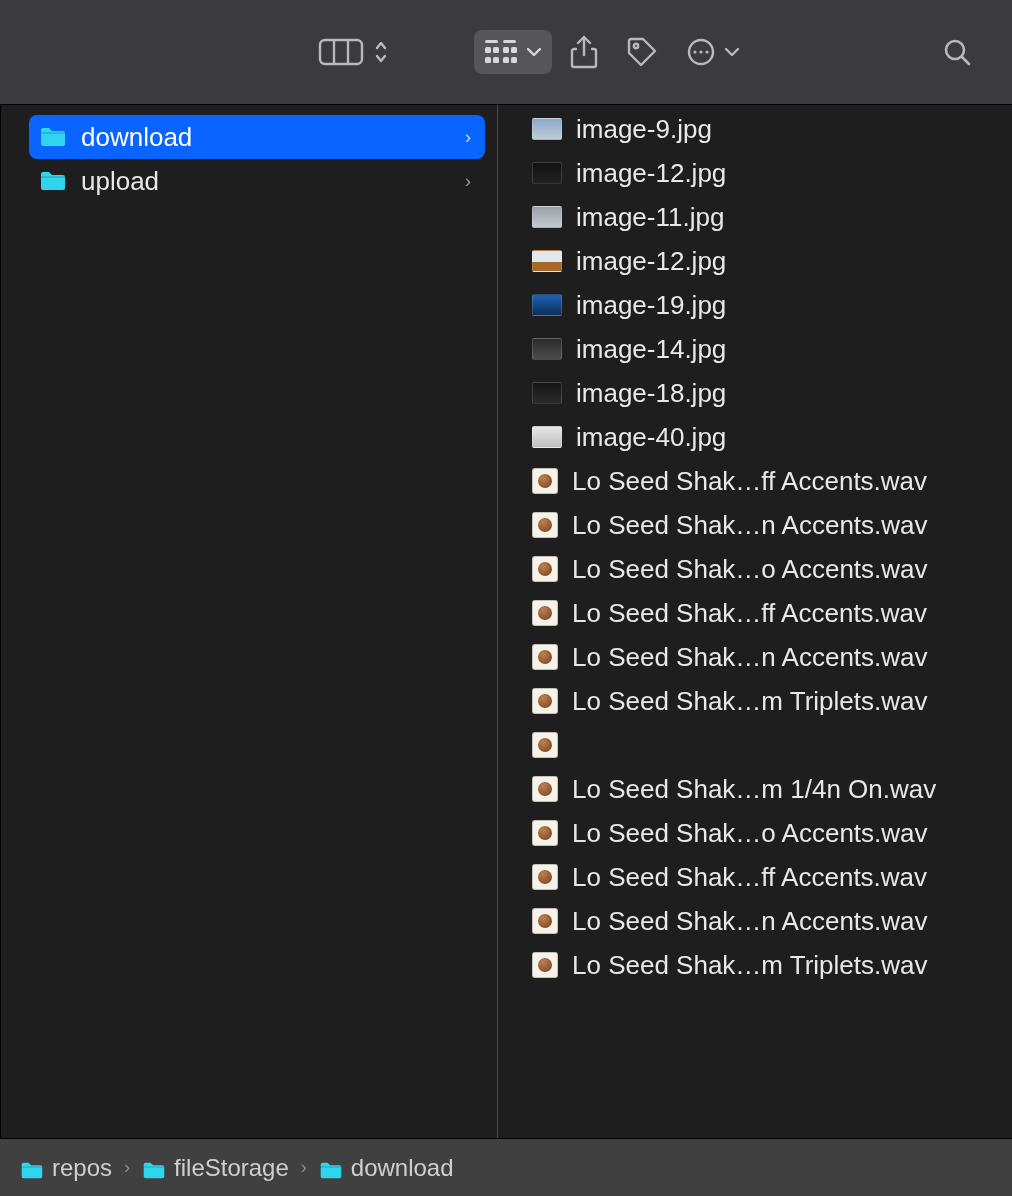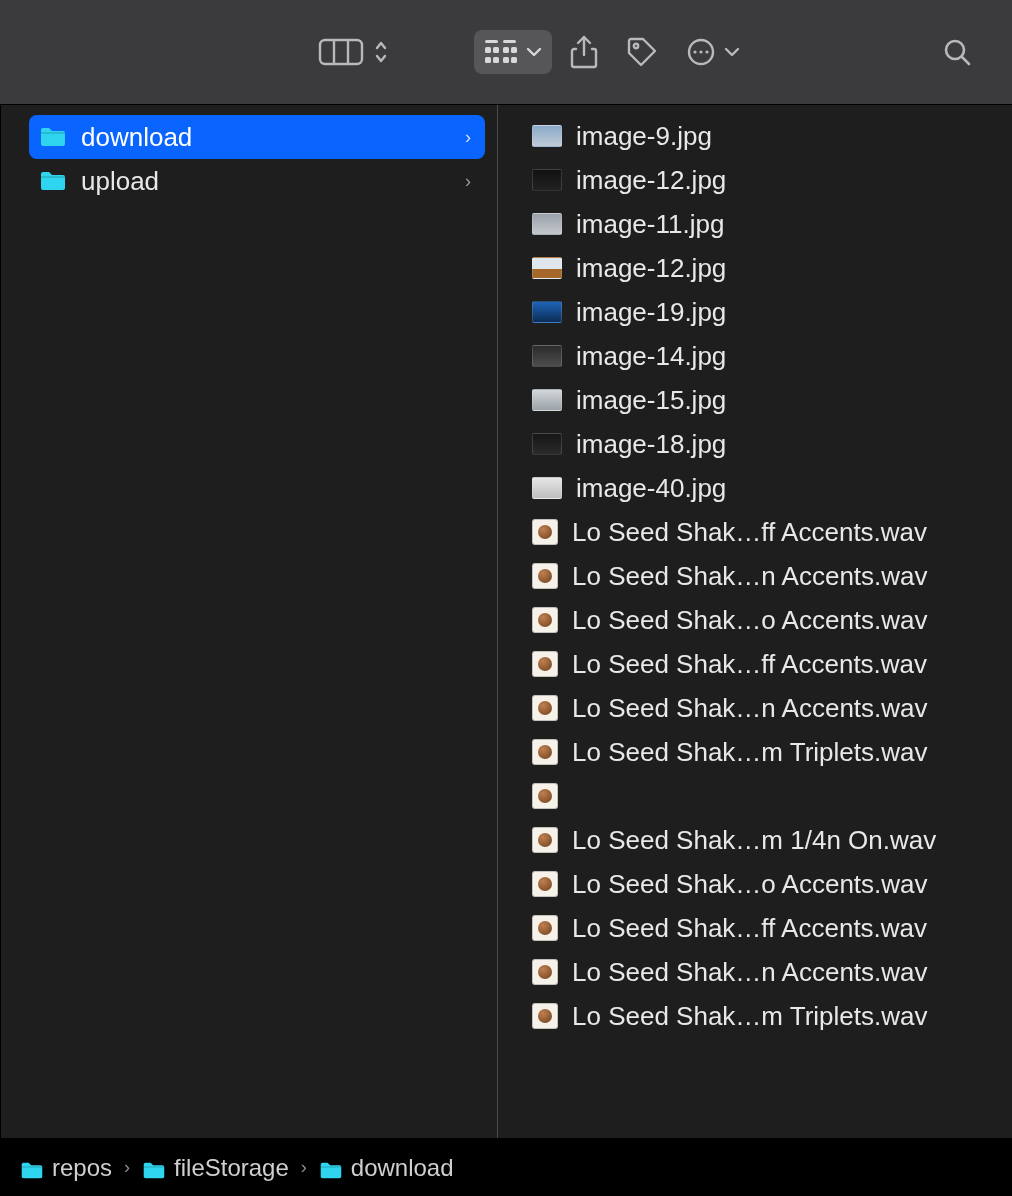--- a/index.html
+++ b/index.html
@@ -64,21 +64,21 @@
     .folder-row.selected { background: #0a64ff; color:#fff; }
     .folder-row .label { flex: 1; white-space: nowrap; overflow:hidden; text-overflow:ellipsis; }
     .folder-icon { width: 28px; height: 22px; position: relative; }
     .folder-icon svg { width: 100%; height: 100%; display:block; }
     .chevron { color: #9a9a9c; font-size: 18px; }
     .folder-row.selected .chevron { color: #cfe0ff; }
     
     .col2 {
       flex: 1;
       overflow: hidden;
-      padding-top: 9px;
+      padding-top: 2px;
     }
     .file-row {
       height: 44px;
       display: flex;
       align-items: center;
       gap: 14px;
       padding-left: 34px;
       font-size: 26px;
       white-space: nowrap;
       overflow: hidden;
@@ -100,21 +100,21 @@
       border: 1px solid rgba(0,0,0,0.2);
     }
     .audio-thumb .disc {
       width: 14px; height:14px; border-radius:50%;
       background: radial-gradient(circle at 35% 30%, #c08050, #6e3f1e);
     }
     
     .pathbar {
       height: 58px;
       border-top: 1px solid #000;
-      background: #000000;
+      background: #404040;
       display: flex;
       align-items: center;
       padding-left: 20px;
       gap: 12px;
       font-size: 24px;
       color: #cfcfd1;
     }
     .pb-sep { color: #8e8e90; font-size: 18px; }
     .pb-item { display: inline-flex; align-items: center; gap: 8px; }
     .pb-folder { width: 24px; height: 19px; }
@@ -254,24 +254,20 @@
       </div>
       <div class="file-row">
         <span class="thumb" style="background: linear-gradient(rgb(30, 99, 184), rgb(12, 45, 85));"></span>
         <span class="fname">image-19.jpg</span>
       </div>
       <div class="file-row">
         <span class="thumb" style="background: linear-gradient(rgb(43, 43, 43), rgb(77, 77, 77));"></span>
         <span class="fname">image-14.jpg</span>
       </div>
       <div class="file-row">
-        <span class="thumb" style="background: linear-gradient(rgb(211, 215, 218), rgb(154, 161, 166));"></span>
-        <span class="fname">image-15.jpg</span>
-      </div>
-      <div class="file-row">
         <span class="thumb" style="background: linear-gradient(rgb(22, 22, 22), rgb(43, 43, 43));"></span>
         <span class="fname">image-18.jpg</span>
       </div>
       <div class="file-row">
         <span class="thumb" style="background: linear-gradient(rgb(230, 230, 230), rgb(191, 191, 191));"></span>
         <span class="fname">image-40.jpg</span>
       </div>
       <div class="file-row">
         <span class="audio-thumb">
           <span class="disc"></span>

